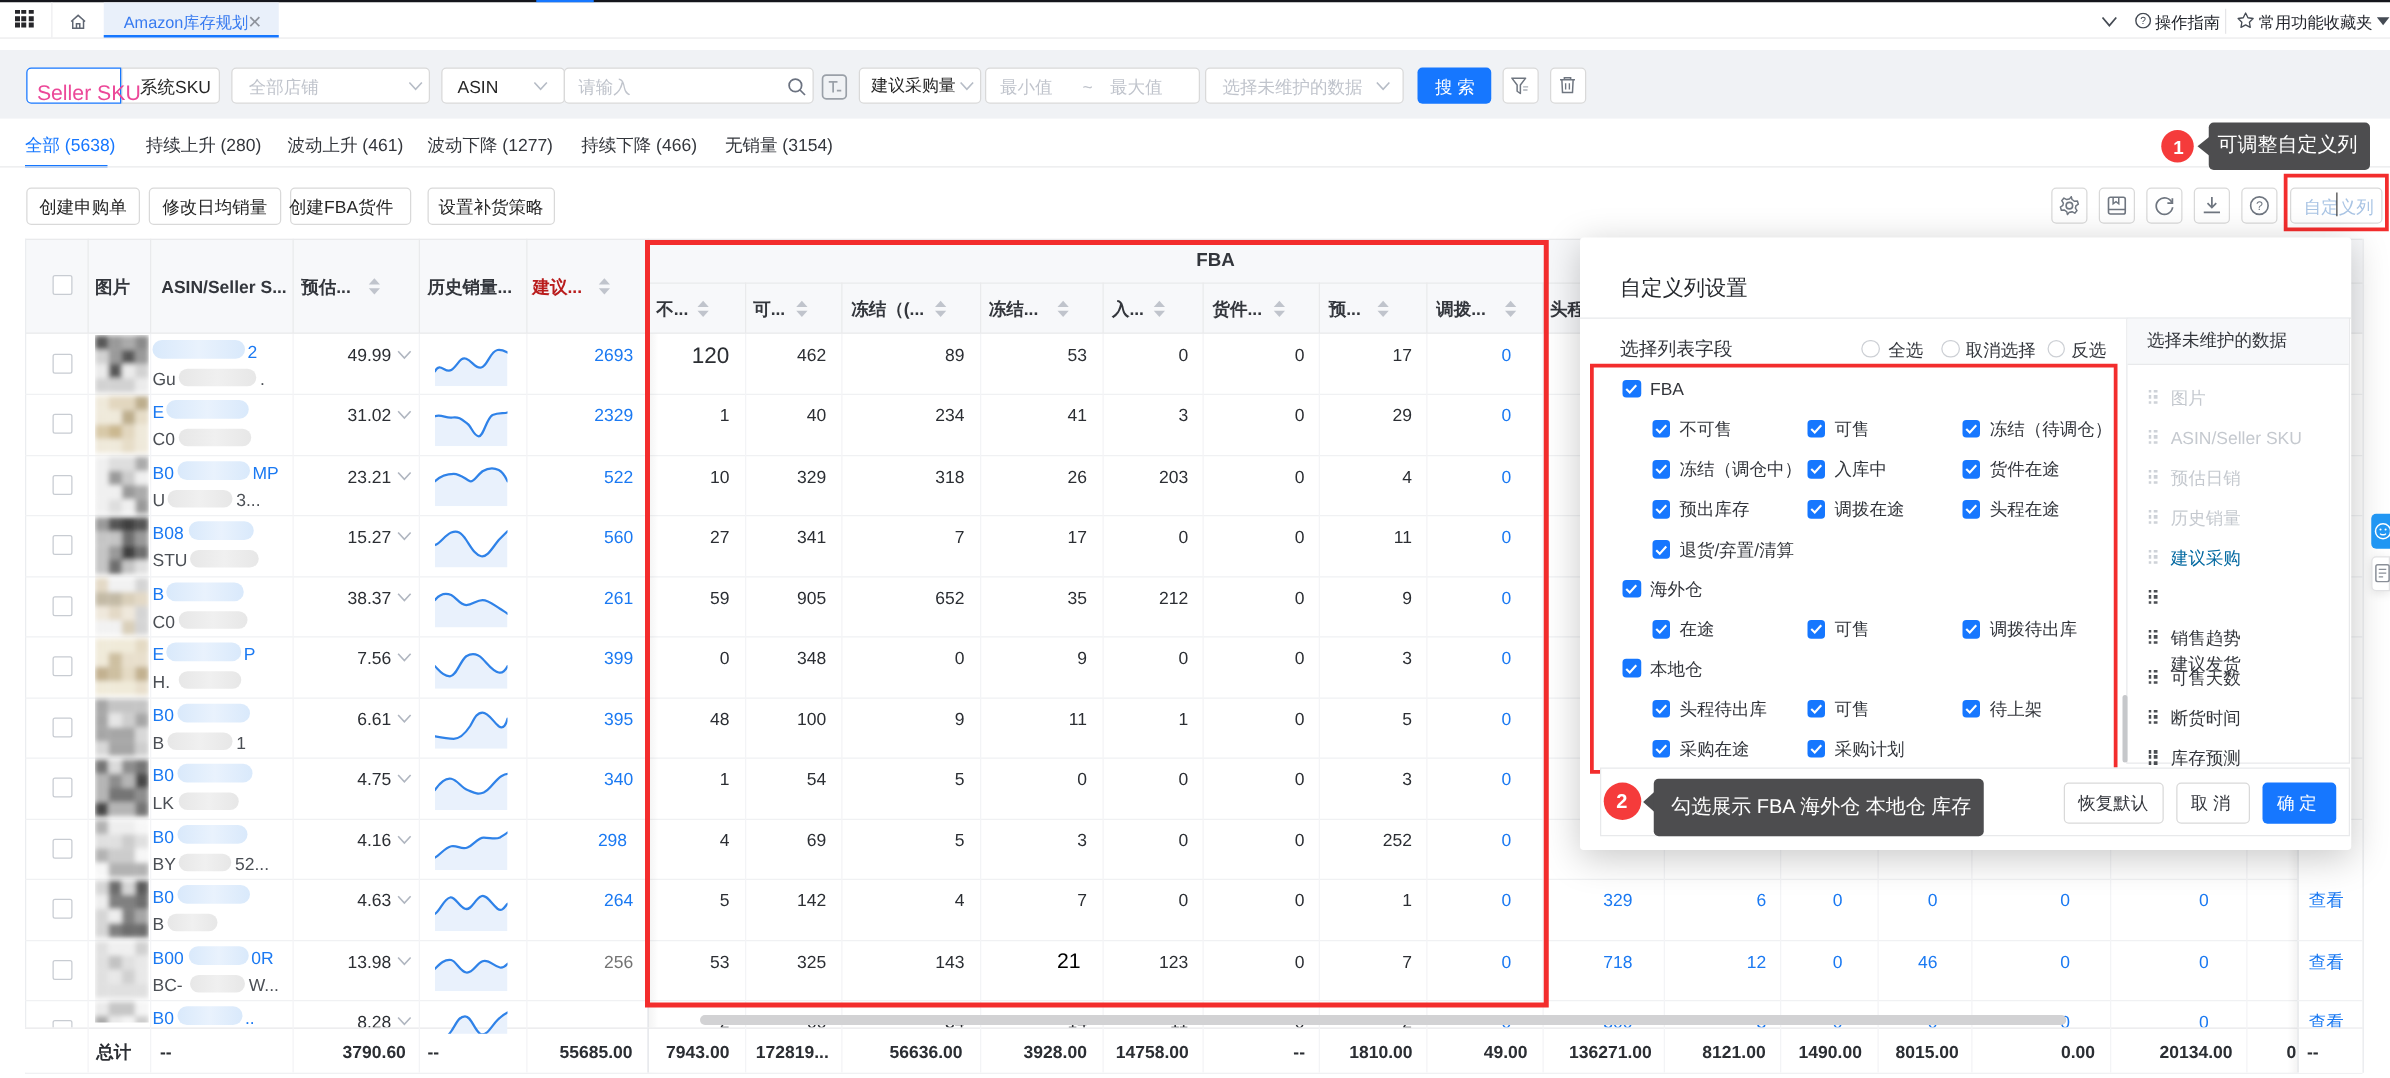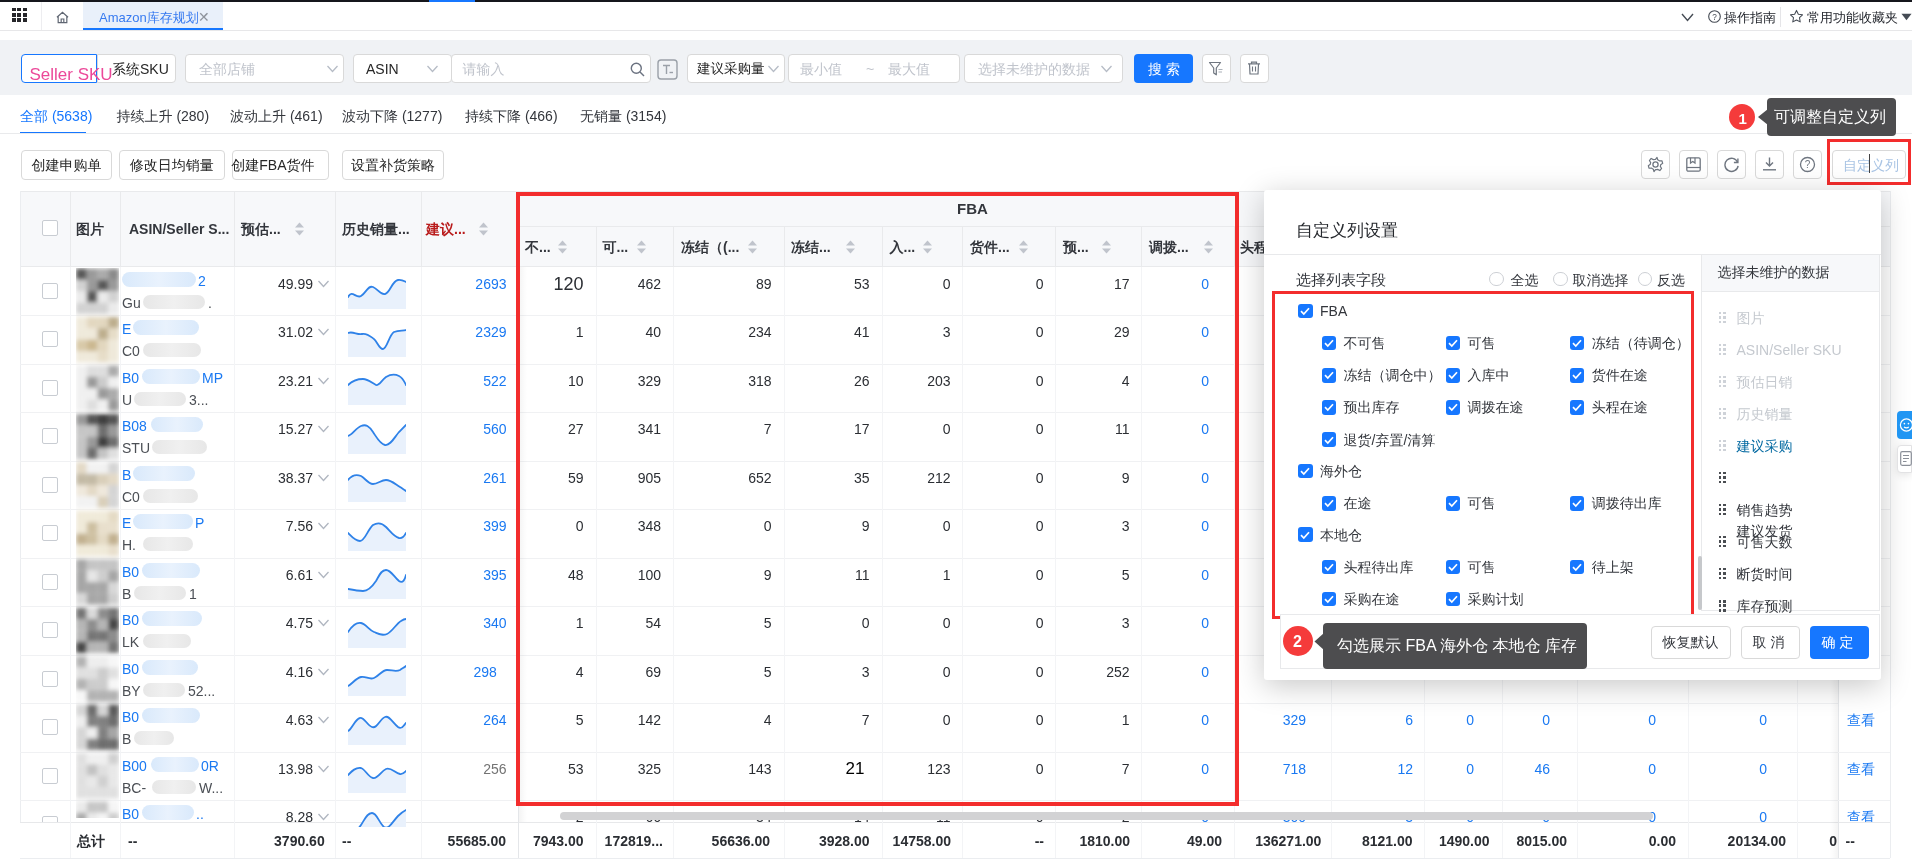--- a/index.html
+++ b/index.html
@@ -328,21 +328,21 @@
     <path d="M1.5 1 L6.5 6.5 L11.5 1" fill="none" stroke="#b0b6c0" stroke-width="1.3"></path>
   </svg>
 <div style="left:464.5px;top:276.0px;width:42px;height:16px;font-size:14px;color:#1a79f2;line-height:16px;text-align:right;">2693</div>
 <div style="left:464.5px;top:324.45px;width:42px;height:16px;font-size:14px;color:#1a79f2;line-height:16px;text-align:right;">2329</div>
 <div style="left:473.5px;top:372.9px;width:33px;height:16px;font-size:14px;color:#1a79f2;line-height:16px;text-align:right;">522</div>
 <div style="left:473.5px;top:421.35px;width:33px;height:16px;font-size:14px;color:#1a79f2;line-height:16px;text-align:right;">560</div>
 <div style="left:473.5px;top:469.8px;width:33px;height:16px;font-size:14px;color:#1a79f2;line-height:16px;text-align:right;">261</div>
 <div style="left:473.5px;top:518.25px;width:33px;height:16px;font-size:14px;color:#1a79f2;line-height:16px;text-align:right;">399</div>
 <div style="left:473.5px;top:566.7px;width:33px;height:16px;font-size:14px;color:#1a79f2;line-height:16px;text-align:right;">395</div>
 <div style="left:473.5px;top:615.1500000000001px;width:33px;height:16px;font-size:14px;color:#1a79f2;line-height:16px;text-align:right;">340</div>
-<div style="left:473.5px;top:663.6px;width:33px;height:16px;font-size:14px;color:#1a79f2;line-height:16px;text-align:left;">298</div>
+<div style="left:473.5px;top:663.6px;width:33px;height:16px;font-size:14px;color:#1a79f2;line-height:16px;text-align:center;">298</div>
 <div style="left:473.5px;top:712.05px;width:33px;height:16px;font-size:14px;color:#1a79f2;line-height:16px;text-align:right;">264</div>
 <div style="left:473.5px;top:760.5px;width:33px;height:16px;font-size:14px;color:#737373;line-height:16px;text-align:right;">256</div>
 <div style="left:473.5px;top:837px;width:33px;height:16px;font-size:14px;color:#4d7c0f;line-height:16px;text-align:right;">238</div>
 <div style="left:550.5px;top:276.0px;width:33px;height:16px;font-size:18px;color:#2b2e33;line-height:16px;text-align:right;">120</div>
 <div style="left:628px;top:276.0px;width:33px;height:16px;font-size:14px;color:#2b2e33;line-height:16px;text-align:right;">462</div>
 <div style="left:747.5px;top:276.0px;width:24px;height:16px;font-size:14px;color:#2b2e33;line-height:16px;text-align:right;">89</div>
 <div style="left:845.5px;top:276.0px;width:24px;height:16px;font-size:14px;color:#2b2e33;line-height:16px;text-align:right;">53</div>
 <div style="left:935.5px;top:276.0px;width:15px;height:16px;font-size:14px;color:#2b2e33;line-height:16px;text-align:right;">0</div>
 <div style="left:1028.5px;top:276.0px;width:15px;height:16px;font-size:14px;color:#2b2e33;line-height:16px;text-align:right;">0</div>
 <div style="left:1105.5px;top:276.0px;width:24px;height:16px;font-size:14px;color:#2b2e33;line-height:16px;text-align:right;">17</div>

